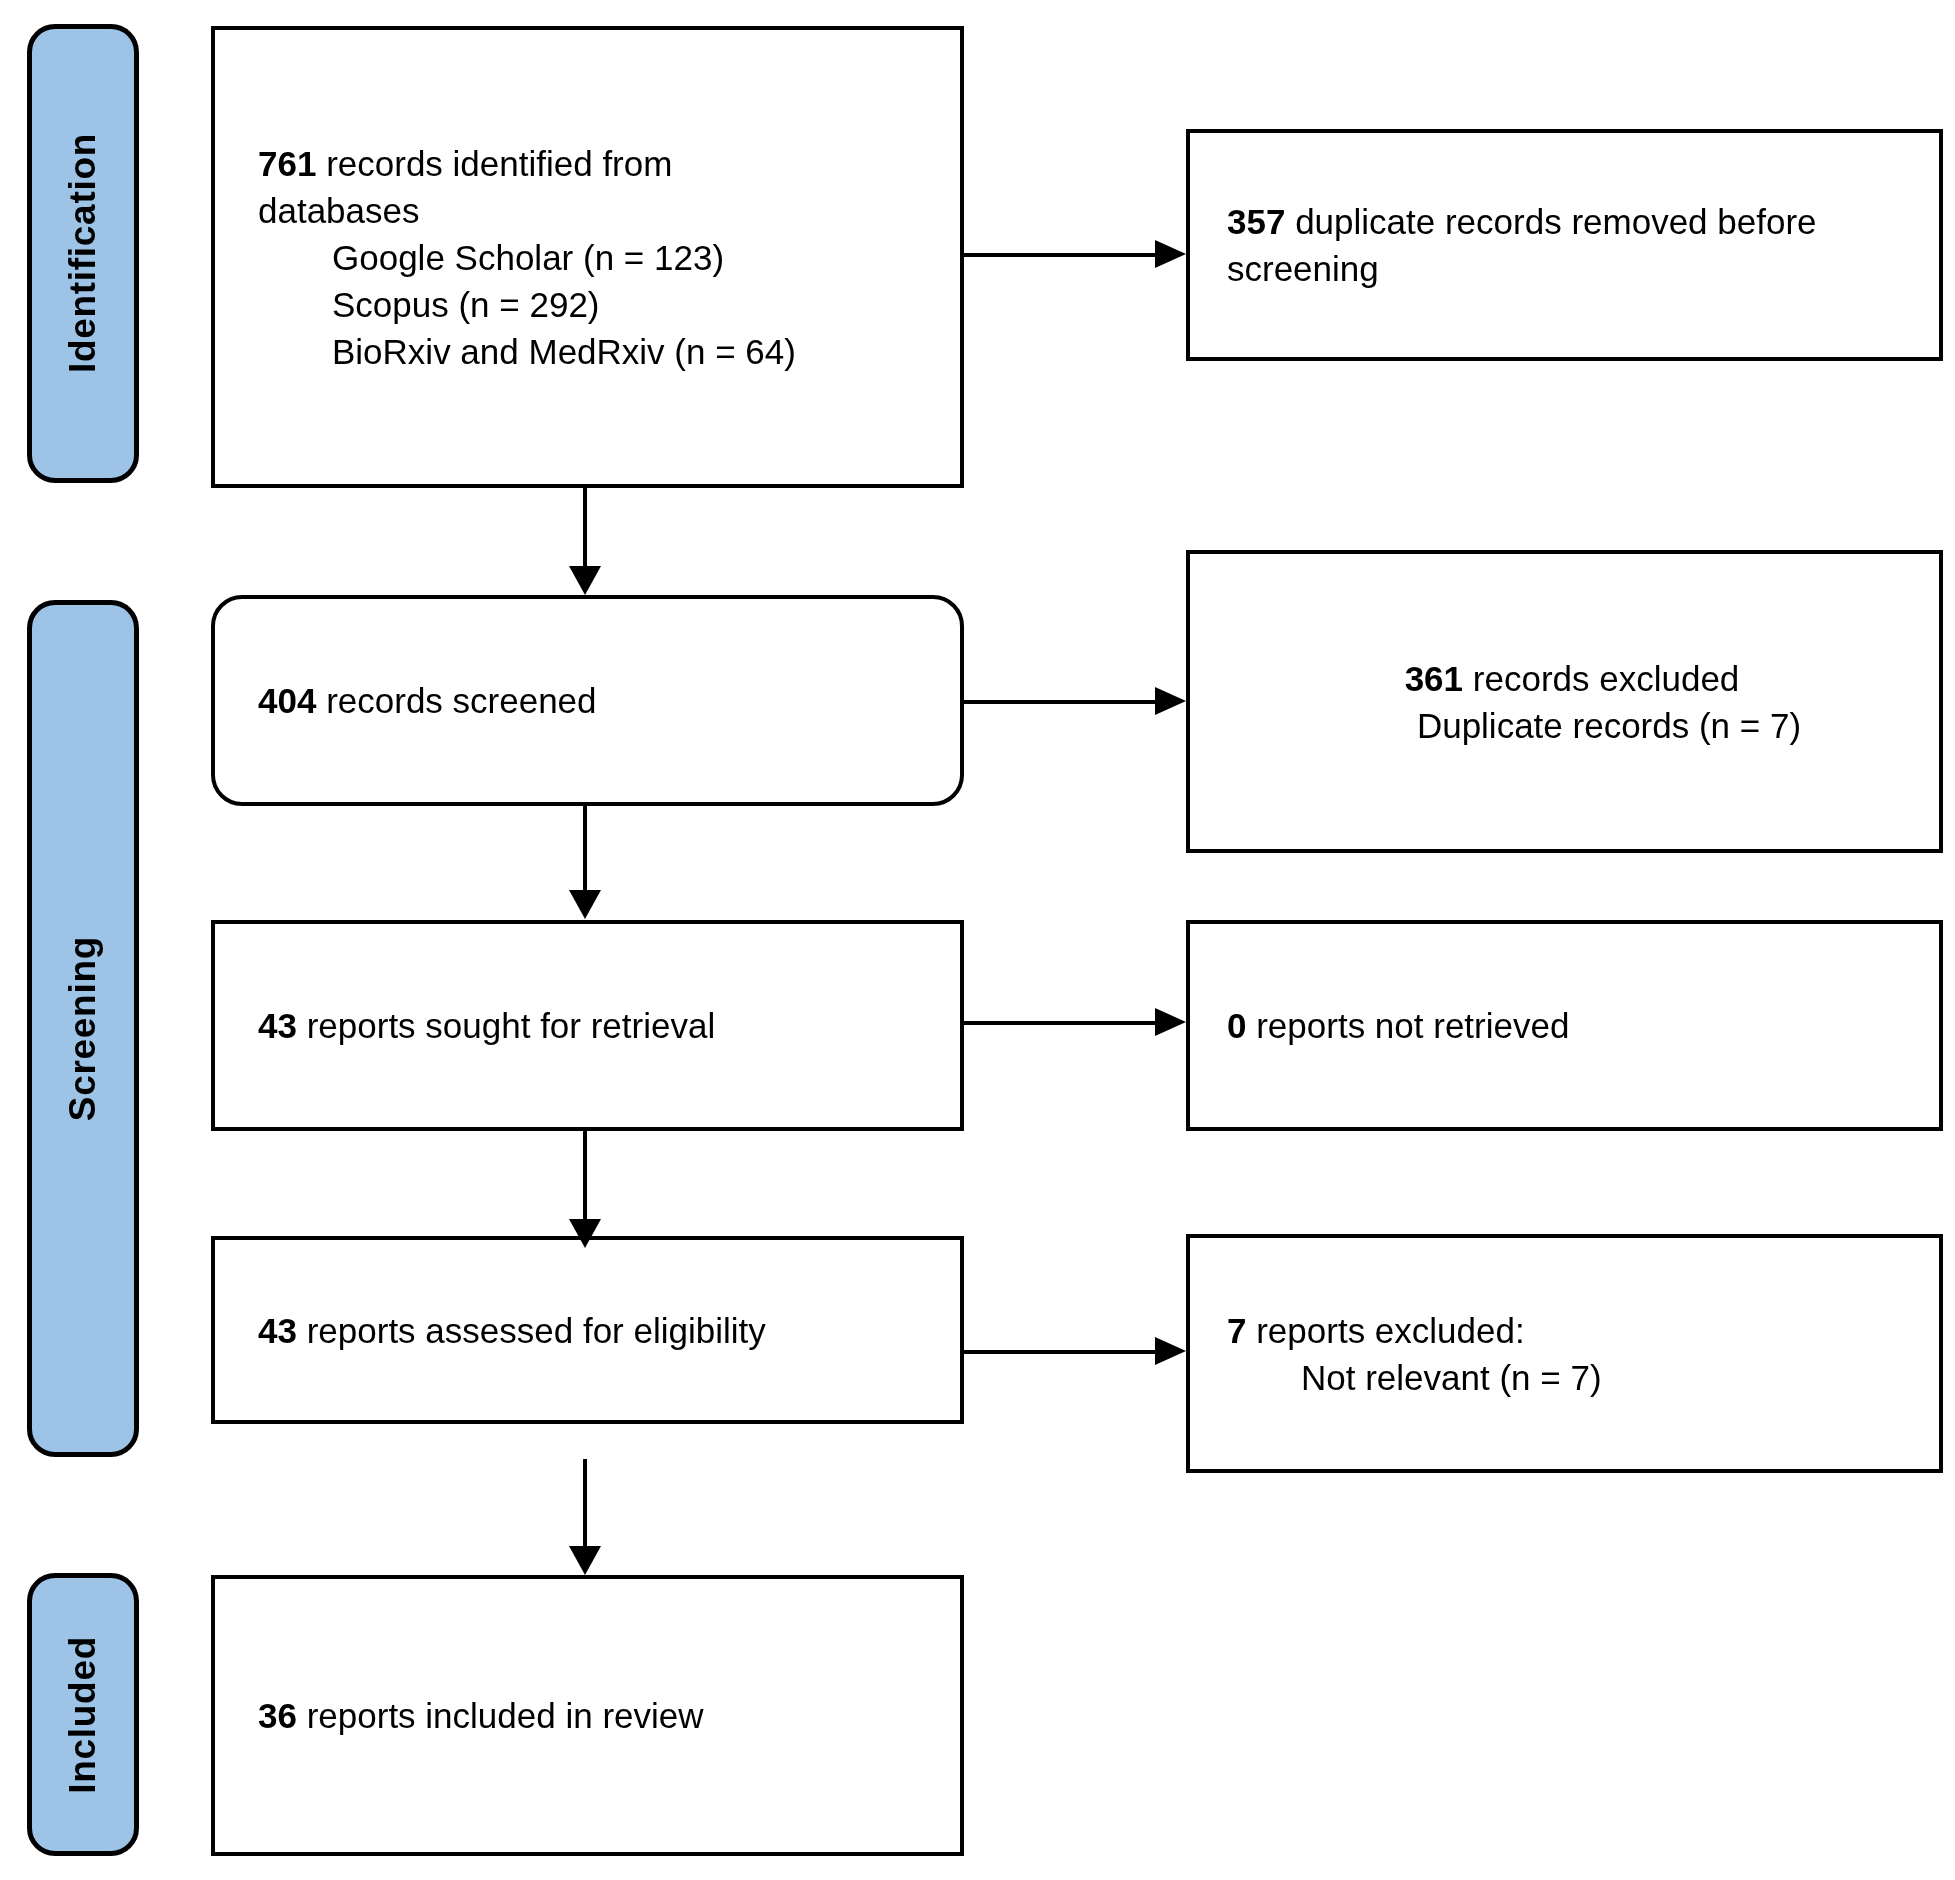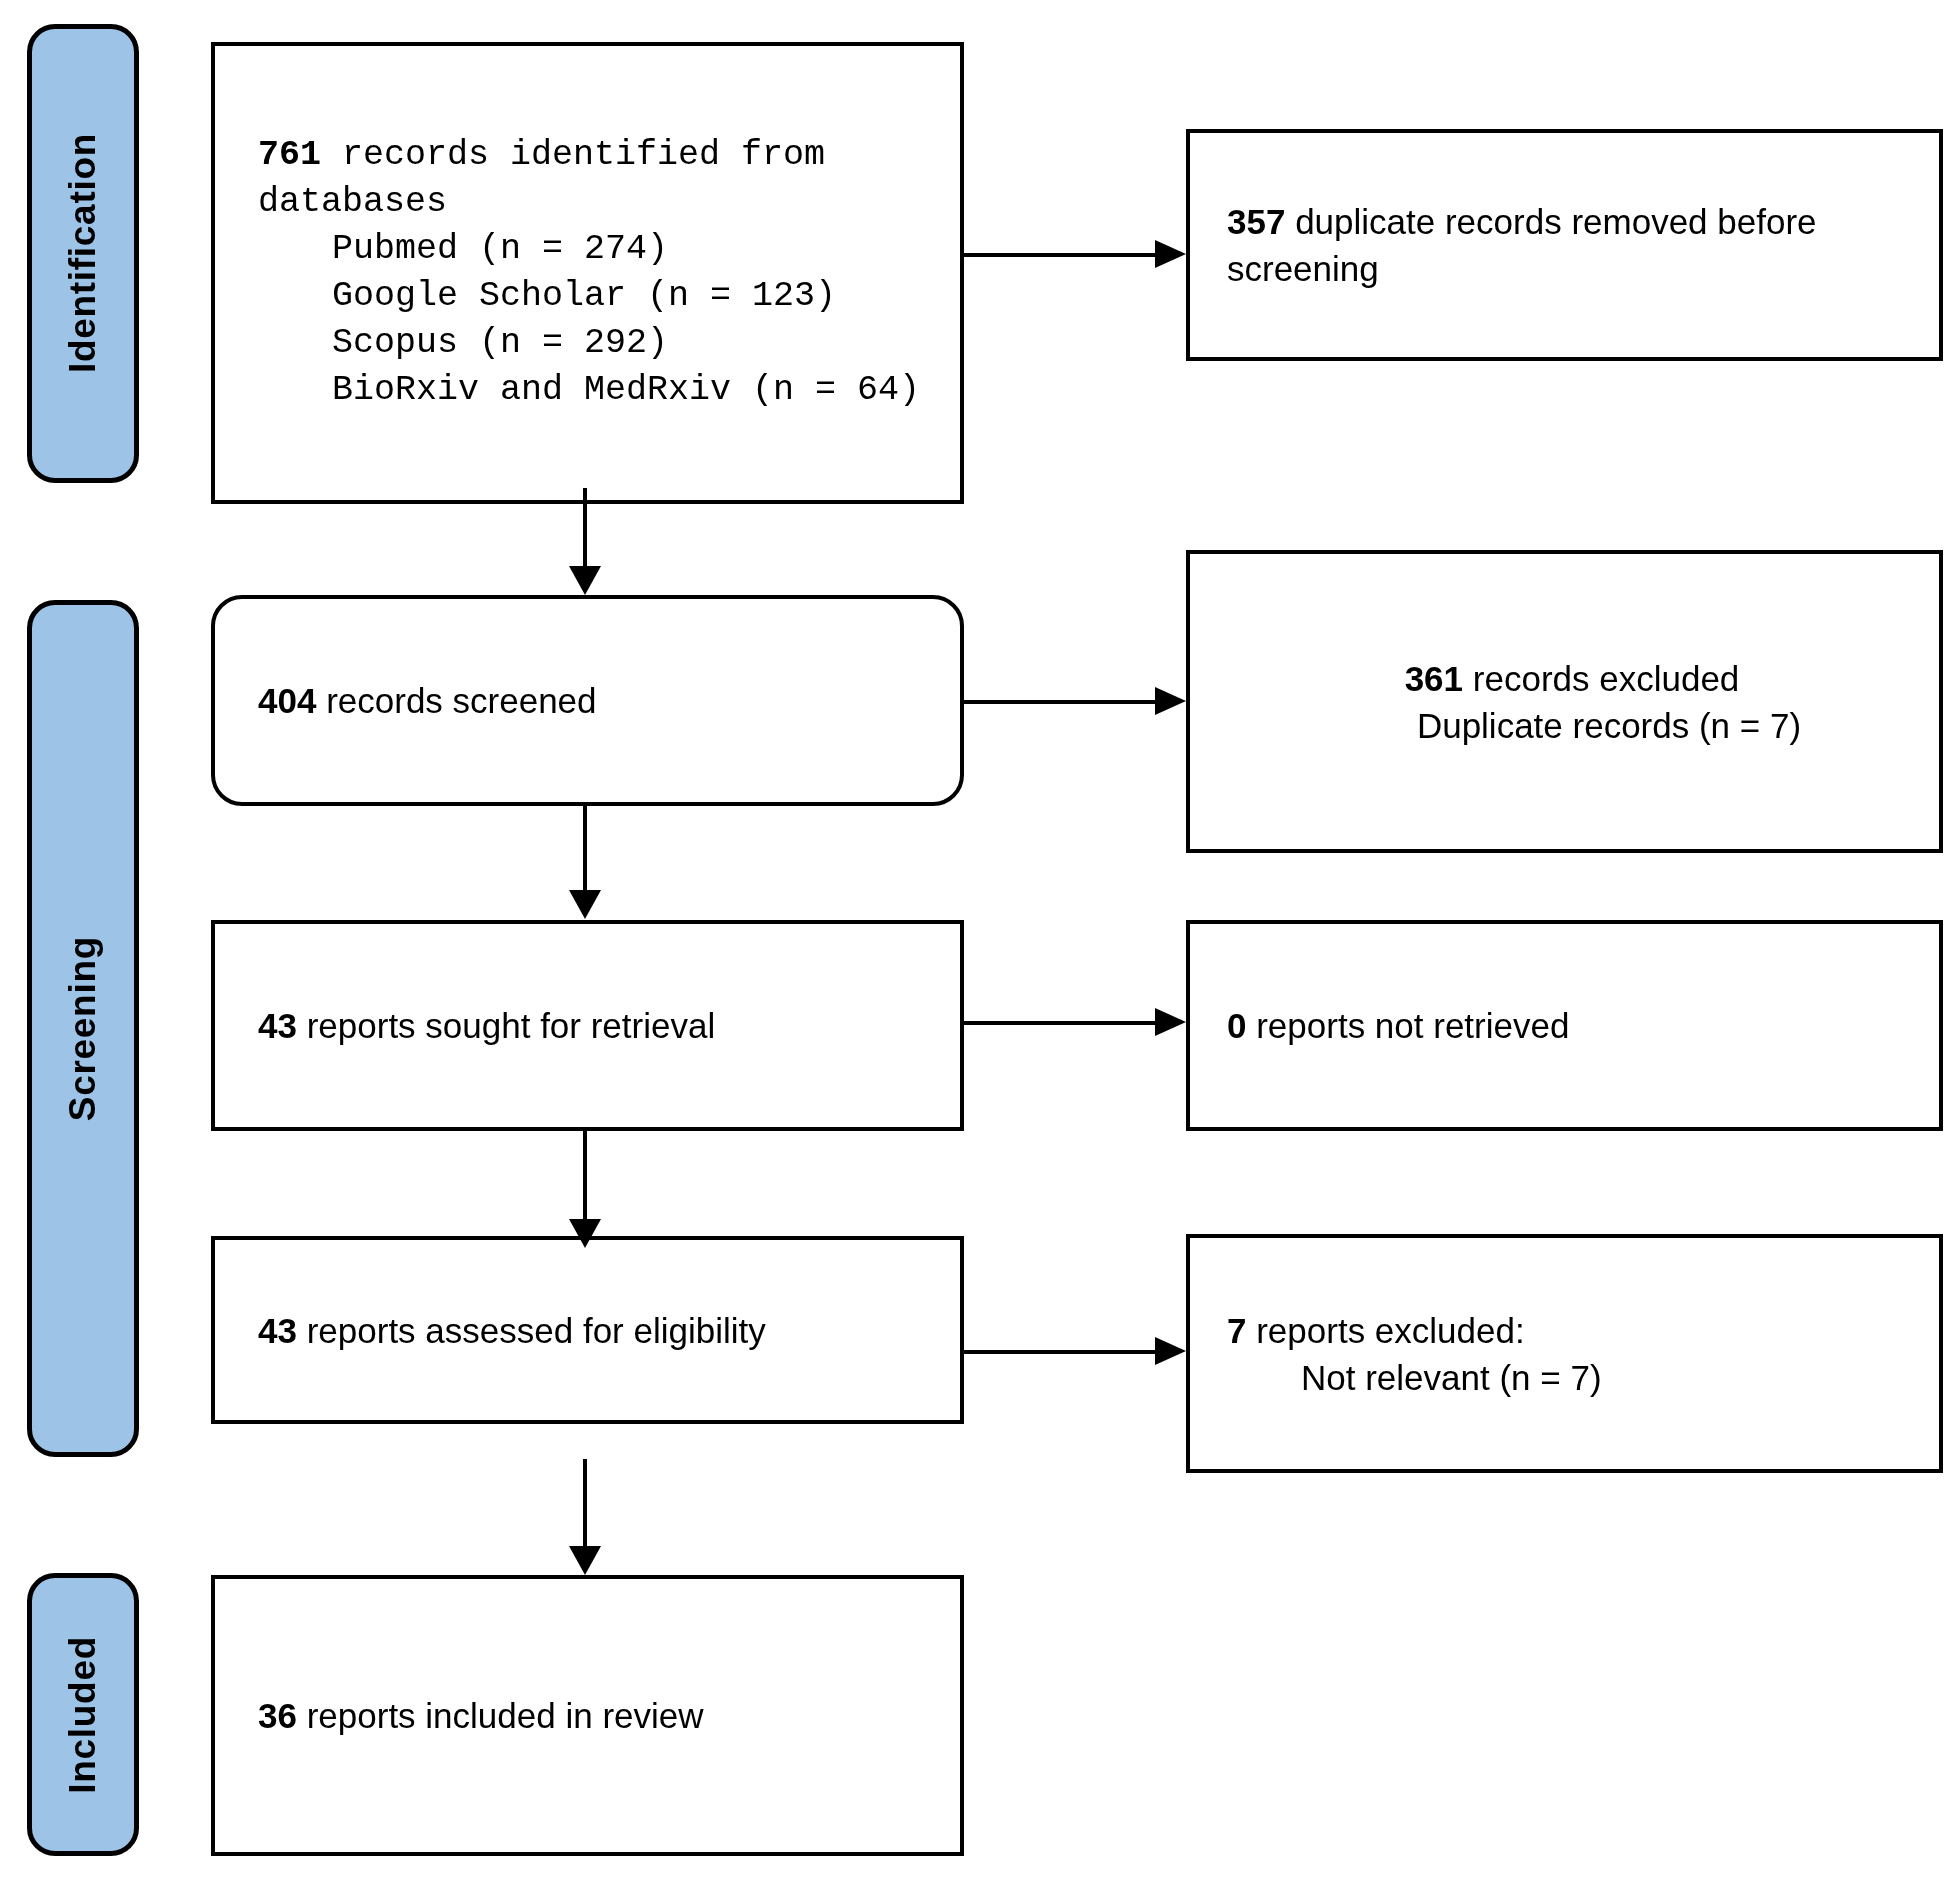--- a/index.html
+++ b/index.html
@@ -45,21 +45,21 @@
     padding:7.4px 22px 7.4px 43px;
     font-size:35px;line-height:47px;
   }
   .rbox{left:1186px;width:757px;padding-left:37px;}
   .box p{margin:0;}
   .num{font-weight:700;}
   .sub{padding-left:74px;}
   .w780{max-width:576px;}
   .w820{max-width:606px;}
 
-  #box-identified{top:42px;height:462px;font-family:Liberation Mono, monospace;}
+  #box-identified{top:26px;height:462px;}
   #box-screened{top:595px;height:211px;border-radius:31px;}
   #box-sought{top:920px;height:211px;}
   #box-assessed{top:1236px;height:188px;}
   #box-included{top:1575px;height:281px;}
 
   #box-dup-removed{top:129px;height:232px;}
   #box-rec-excluded{top:550px;height:303px;text-align:center;}
   #box-not-retrieved{top:920px;height:211px;}
   #box-rep-excluded{top:1234px;height:239px;}
 
@@ -92,21 +92,20 @@
   </div>
   <div class="stage" id="stage-screening">
     <span>Screening</span>
   </div>
   <div class="stage" id="stage-included">
     <span>Included</span>
   </div>
 
   <div class="box" id="box-identified">
     <p class="w780"><span class="num">761</span> <span>records identified from databases</span></p>
-    <div class="sub">Pubmed (n = 274)</div>
     <div class="sub">Google Scholar (n = 123)</div>
     <div class="sub">Scopus (n = 292)</div>
     <div class="sub">BioRxiv and MedRxiv (n = 64)</div>
   </div>
 
   <div class="box" id="box-screened">
     <p><span class="num">404</span> <span>records screened</span></p>
   </div>
 
   <div class="box" id="box-sought">

